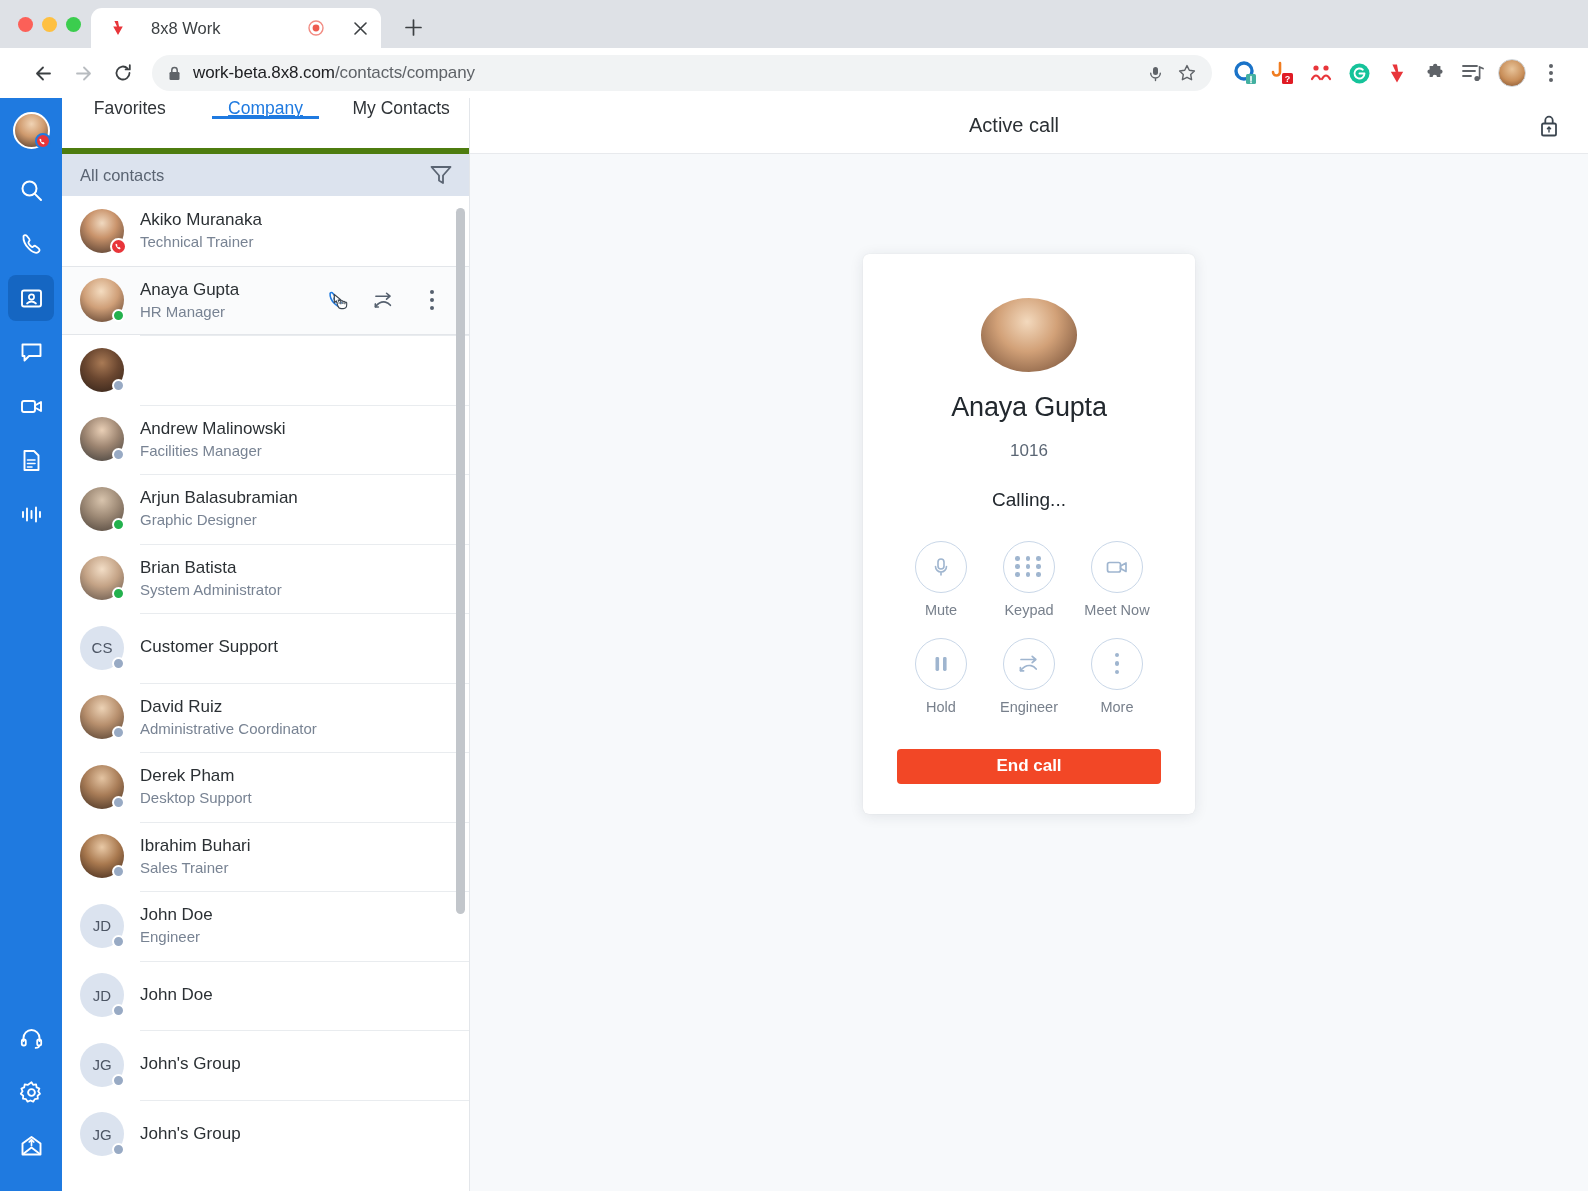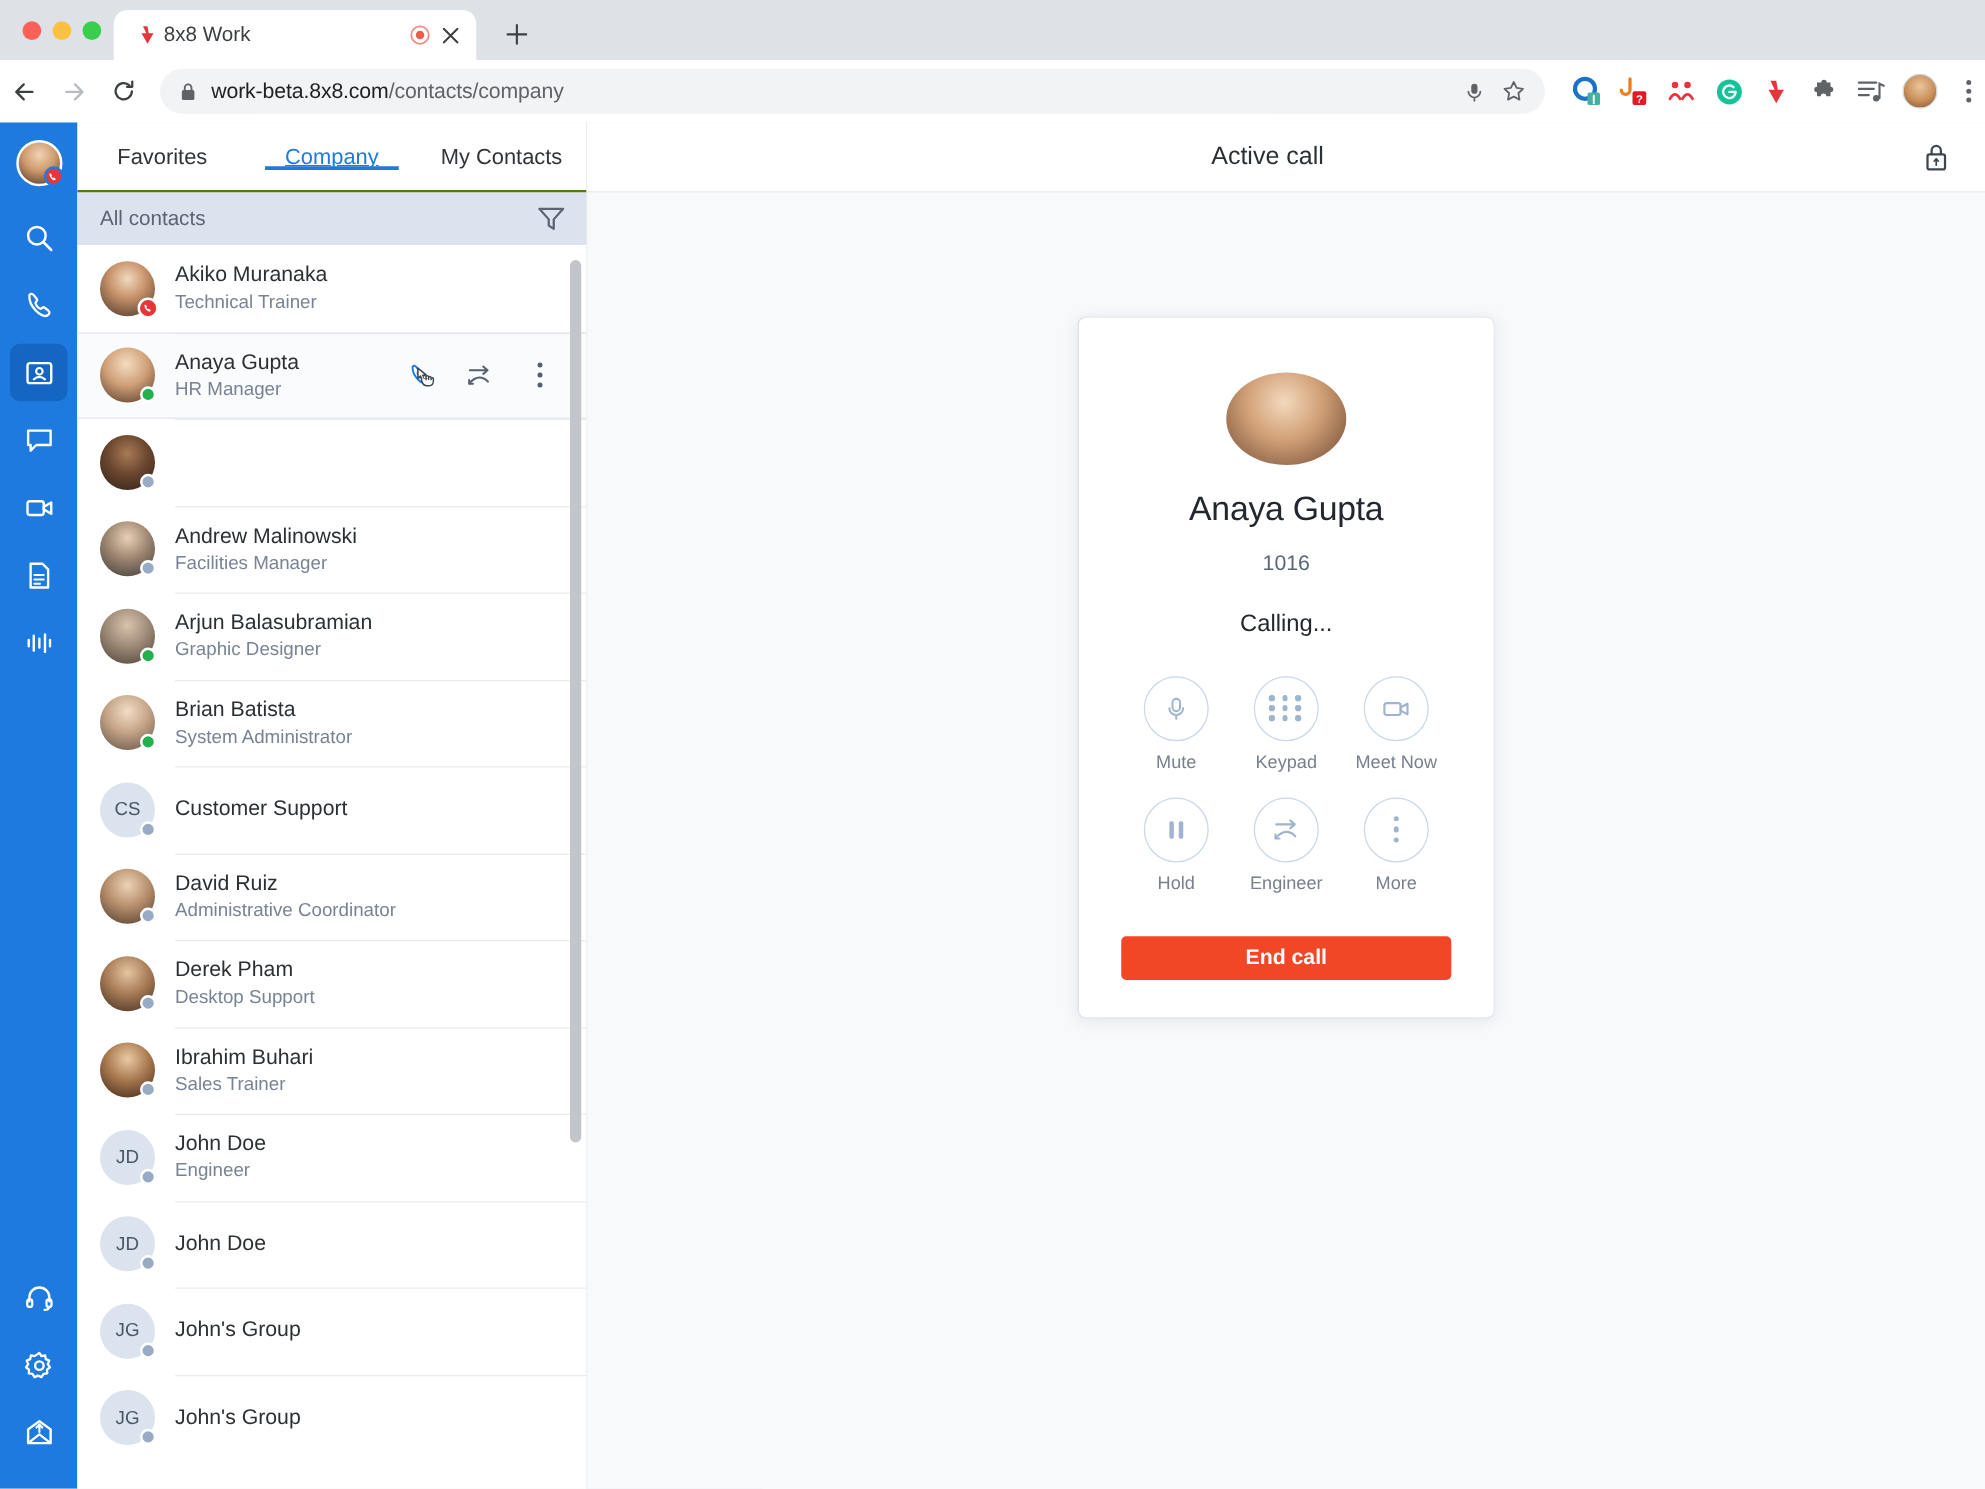--- a/index.html
+++ b/index.html
@@ -18,31 +18,31 @@
     padding-left: 12px; position: relative; flex: none;
   }
   .traffic { display: flex; align-items: center; gap: 9px; height: 48px; padding: 0 10px 0 6px; }
   .dot { width: 15px; height: 15px; border-radius: 50%; }
   .dot.red { background: #fc6058; }
   .dot.yellow { background: #fec041; }
   .dot.green { background: #3bcd4e; }
 
   .tab {
     width: 290px; height: 40px; background: #fff; border-radius: 11px 11px 0 0;
-    display: flex; align-items: center; padding: 0 10px 0 18px; gap: 4px; position: relative;
+    display: flex; align-items: center; padding: 0 10px 0 18px; gap: 24px; position: relative;
   }
   .tab-favicon { width: 18px; height: 18px; display: flex; align-items: center; justify-content: center; }
   .tab-title { font-size: 16.5px; color: #3c4043; flex: 1; white-space: nowrap; overflow: hidden; }
   .tab-rec { width: 18px; height: 18px; flex: none; display:flex; align-items:center; justify-content:center;}
   .tab-close { width: 22px; height: 22px; display: flex; align-items: center; justify-content: center;
                color: #5f6368; font-size: 20px; line-height: 1; flex: none; }
   .newtab { width: 36px; height: 36px; margin-left: 14px; margin-bottom: 3px;
             display: flex; align-items: center; justify-content: center; color: #3c4043; font-size: 25px; font-weight: 300; }
 
-  .toolbar { height: 50px; background: #fff; display: flex; align-items: center; padding: 0 0; gap: 2px; flex: none; }
+  .toolbar { height: 50px; background: #fff; display: flex; align-items: center; padding: 0 24px; gap: 2px; flex: none; }
   .navbtn { width: 38px; height: 38px; display: flex; align-items: center; justify-content: center;
             color: #3c4043; border-radius: 50%; }
   .navbtn.disabled { color: #b8bcc0; }
   .omnibox {
     flex: 1; height: 36px; background: #f1f3f4; border-radius: 18px; margin: 0 10px 0 8px;
     display: flex; align-items: center; padding: 0 10px 0 16px; gap: 12px;
   }
   .omni-url { font-size: 17px; color: #202124; white-space: nowrap; letter-spacing: -0.1px; }
   .omni-url .path { color: #5f6368; }
   .omni-right { margin-left: auto; display: flex; align-items: center; gap: 14px; padding-right: 6px; }
@@ -67,21 +67,21 @@
   .rail-avatar .badge { position: absolute; right: -3px; bottom: -2px; width: 16px; height: 16px; border-radius: 50%;
                         background: #e8353a; border: 2px solid #1f7ae0; display:flex;align-items:center;justify-content:center;}
   .rail-item { width: 46px; height: 46px; border-radius: 8px; display: flex; align-items: center;
                justify-content: center; margin-bottom: 8px; color: #fff; }
   .rail-item.active { background: #1566c2; }
   .rail-spacer { flex: 1; }
 
   
   .contacts-panel { width: 408px; flex: none; background: #fff; display: flex; flex-direction: column;
                     border-right: 1px solid #e3e6ea; min-height: 0; }
-  .tabs { height: 56px; display: flex; align-items: center; border-bottom: 2px solid #4d7c0f; flex:none; }
+  .tabs { height: 56px; display: flex; align-items: flex-start; border-bottom: 6px solid #4d7c0f; flex:none; }
   .tab-item { flex: 1; display: flex; align-items: center; justify-content: center; font-size: 17.5px;
               color: #303438; position: relative; }
   .tab-item.active { color: #1f7ae0; font-weight: 400; text-decoration: underline; }
   .tab-item.active::after { content: ""; position: absolute; left: 14px; right: 14px; bottom: 0;
                             height: 3px; background: #1f7ae0; }
 
   .allbar { height: 42px; background: #dce3ee; display: flex; align-items: center;
             padding: 0 16px 0 18px; flex: none; }
   .allbar .label { font-size: 16.5px; color: #5a6472; flex: 1; }
 

